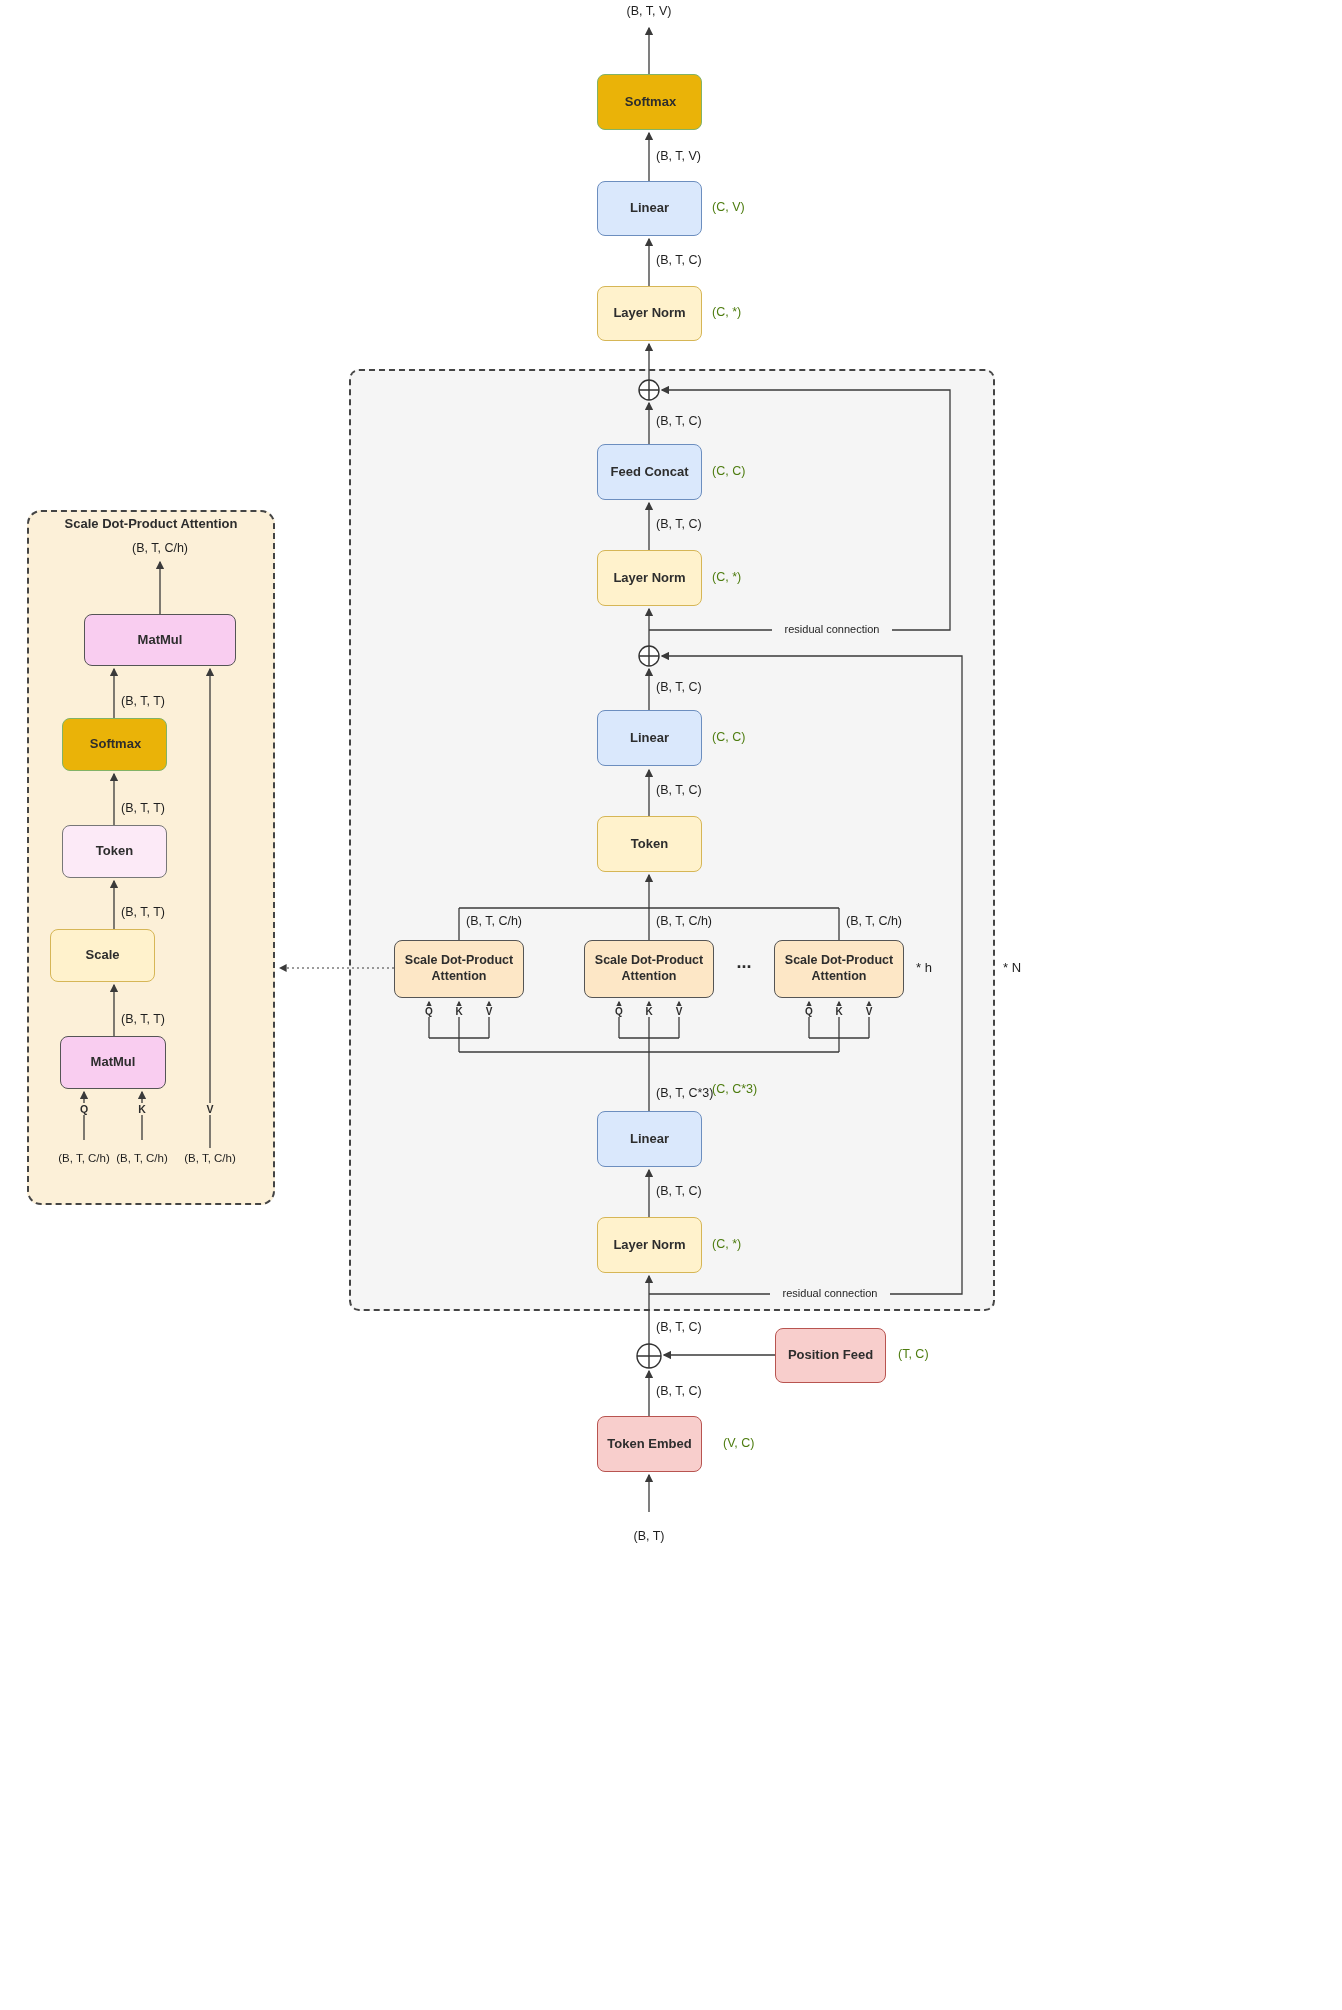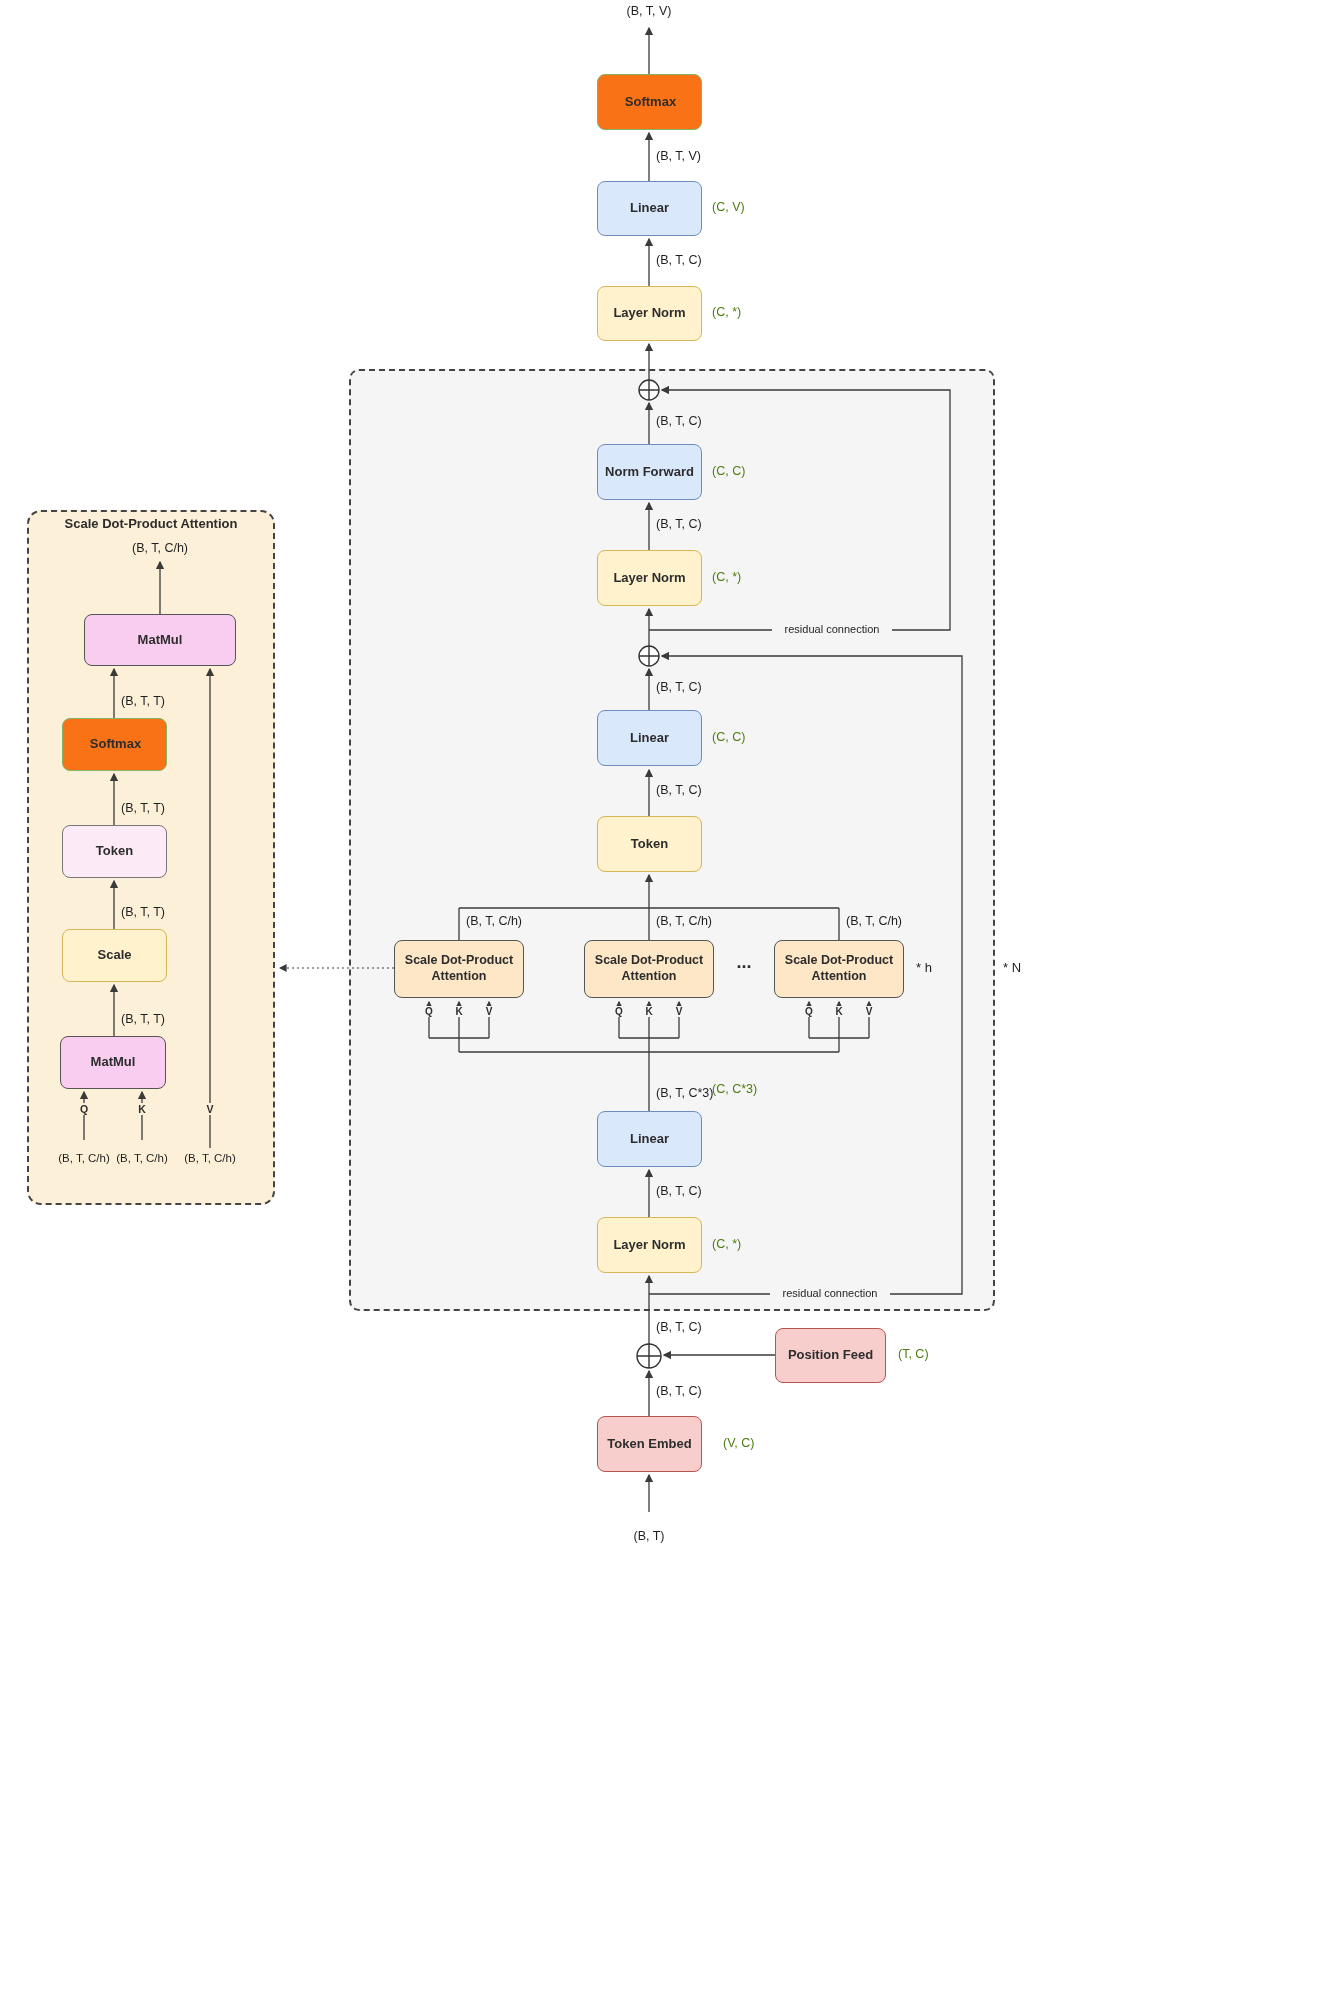--- a/index.html
+++ b/index.html
@@ -8,21 +8,21 @@
   .panel{position:absolute;border:2px dashed #444;box-sizing:border-box;}
   .panel.gray{background:#f5f5f5;border-radius:10px;}
   .panel.tan{background:#fcf0d8;border-radius:14px;}
   svg.connectors{position:absolute;left:0;top:0;pointer-events:none;}
   svg .ln{stroke:#3a3a3a;stroke-width:1.3;fill:none;}
   svg .ln.dotted{stroke-dasharray:2 3;stroke-width:1.2;}
   svg .plus{stroke:#333;stroke-width:1.4;fill:#ffffff;}
   .box{position:absolute;box-sizing:border-box;border:1.6px solid;border-radius:8px;
        display:flex;align-items:center;justify-content:center;text-align:center;
        font-weight:bold;font-size:13px;line-height:1.25;padding:2px 6px;}
-  .box.green{background:#f97316;border-color:#82b366;padding-left:8px;}
+  .box.green{background:#eab308;border-color:#82b366;padding-left:8px;}
   .box.blue{background:#dae8fc;border-color:#6c8ebf;}
   .box.yellow{background:#fff2cc;border-color:#d6b656;}
   .box.red{background:#f8cecc;border-color:#b85450;}
   .box.magenta{background:#f9cdf0;border-color:#555;}
   .box.lightpink{background:#fceaf7;border-color:#777;}
   .box.tanbox{background:#fde7c6;border-color:#555;font-size:12.5px;}
   .lbl{position:absolute;font-size:12.5px;color:#1f1f1f;white-space:nowrap;}
   .lbl.center{text-align:center;}
   .param{position:absolute;font-size:12.5px;color:#4d7c0f;white-space:nowrap;}
   .small-note{position:absolute;font-size:11px;color:#1f1f1f;background:#f5f5f5;
@@ -137,21 +137,21 @@
   <div class="box blue" style="left:597px;top:181px;width:105px;height:55px;">Linear</div>
   <div class="param" style="left:712px;top:200px;">(C, V)</div>
 
   <div class="lbl" style="left:656px;top:253px;">(B, T, C)</div>
 
   <div class="box yellow" style="left:597px;top:286px;width:105px;height:55px;">Layer Norm</div>
   <div class="param" style="left:712px;top:305px;">(C, *)</div>
 
   <div class="lbl" style="left:656px;top:414px;">(B, T, C)</div>
 
-  <div class="box blue" style="left:597px;top:444px;width:105px;height:56px;">Norm Forward</div>
+  <div class="box blue" style="left:597px;top:444px;width:105px;height:56px;">Feed Concat</div>
   <div class="param" style="left:712px;top:464px;">(C, C)</div>
 
   <div class="lbl" style="left:656px;top:517px;">(B, T, C)</div>
 
   <div class="box yellow" style="left:597px;top:550px;width:105px;height:56px;">Layer Norm</div>
   <div class="param" style="left:712px;top:570px;">(C, *)</div>
 
   <div class="small-note" style="left:772px;top:623px;width:116px;">residual connection</div>
 
   <div class="lbl" style="left:656px;top:680px;">(B, T, C)</div>
@@ -218,21 +218,21 @@
   <div class="lbl" style="left:121px;top:694px;">(B, T, T)</div>
 
   <div class="box green" style="left:62px;top:718px;width:105px;height:53px;">Softmax</div>
 
   <div class="lbl" style="left:121px;top:801px;">(B, T, T)</div>
 
   <div class="box lightpink" style="left:62px;top:825px;width:105px;height:53px;">Token</div>
 
   <div class="lbl" style="left:121px;top:905px;">(B, T, T)</div>
 
-  <div class="box yellow" style="left:62px;top:929px;width:105px;height:53px;">Scale</div>
+  <div class="box yellow" style="left:50px;top:929px;width:105px;height:53px;">Scale</div>
 
   <div class="lbl" style="left:121px;top:1012px;">(B, T, T)</div>
 
   <div class="box magenta" style="left:60px;top:1036px;width:106px;height:53px;">MatMul</div>
 
   <div class="qkv on-tan" style="left:77px;top:1103px;">Q</div>
   <div class="qkv on-tan" style="left:135px;top:1103px;">K</div>
   <div class="qkv on-tan" style="left:203px;top:1103px;">V</div>
 
   <div class="lbl center" style="left:54px;top:1152px;width:60px;font-size:11.5px;">(B, T, C/h)</div>

